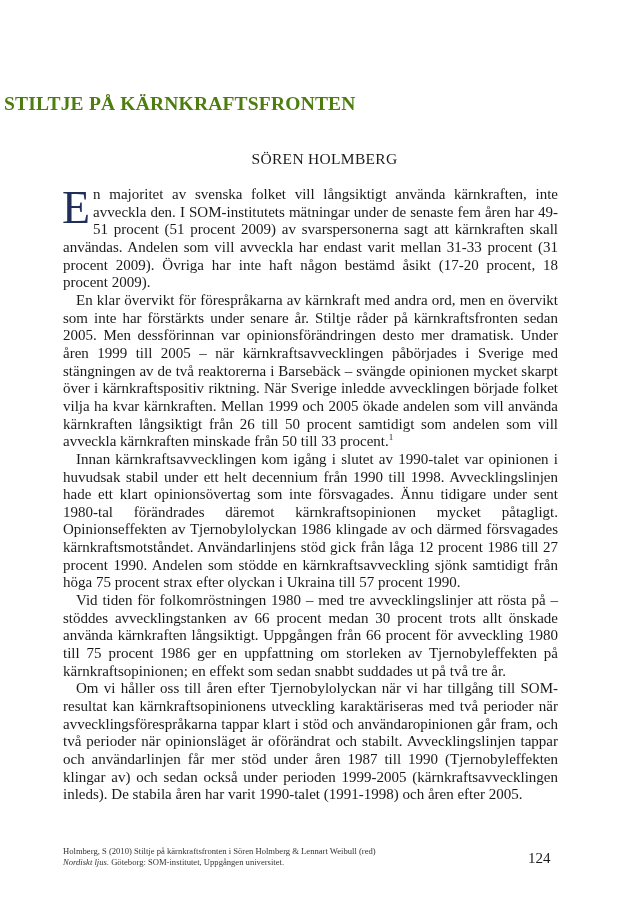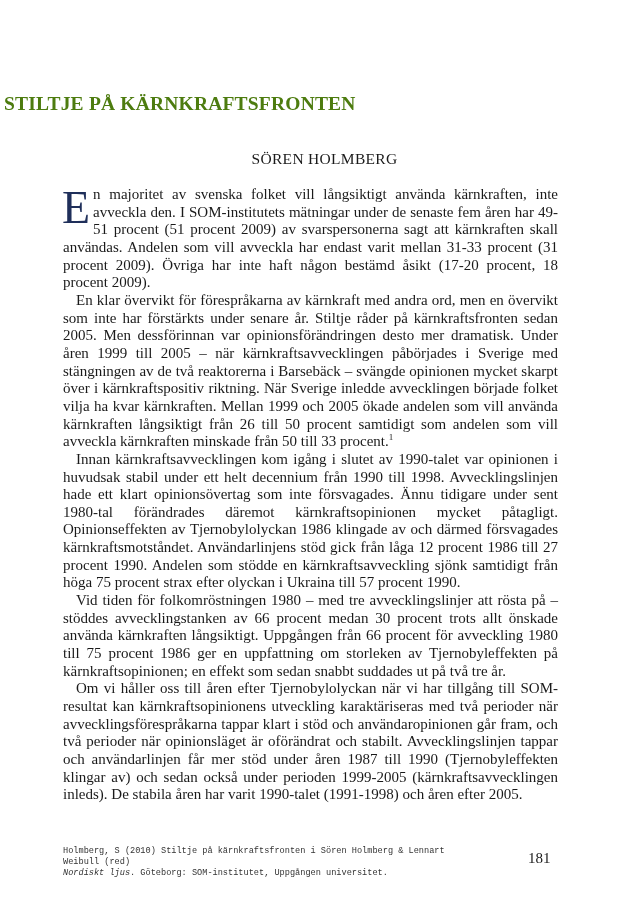--- a/index.html
+++ b/index.html
@@ -22,21 +22,21 @@
   }
   .body p { margin:0; text-indent:13px; }
   .body p.first { text-indent:0; }
   .dropcap {
     float:left; font-size:46px; line-height:36px; color:#1f2f5a;
     margin:4px 3px 0 -1px; font-family:"Liberation Serif","DejaVu Serif",serif;
   }
   sup { font-size:9px; line-height:0; vertical-align:6px; }
   .footer {
     position:absolute; top:846px; left:63px; width:400px;
-    font-family:Liberation Mono, monospace;
+    font-family:Liberation Serif, serif;
     font-size:8.6px; line-height:11px; color:#333333;
   }
   .footer em { font-style:italic; }
   .pagenum {
     position:absolute; top:850px; left:528px;
     font-family:"Liberation Serif","DejaVu Serif",serif;
     font-size:15px; color:#1a1a1a;
   }
 </style>
 </head>
@@ -50,13 +50,13 @@
   <p><span>En klar övervikt för förespråkarna av kärnkraft med andra ord, men en övervikt som inte har förstärkts under senare år. Stiltje råder på kärnkraftsfronten sedan 2005. Men dessförinnan var opinionsförändringen desto mer dramatisk. Under åren 1999 till 2005 – när kärnkraftsavvecklingen påbörjades i Sverige med stängningen av de två reaktorerna i Barsebäck – svängde opinionen mycket skarpt över i kärnkraftspositiv riktning. När Sverige inledde avvecklingen började folket vilja ha kvar kärnkraften. Mellan 1999 och 2005 ökade andelen som vill använda kärnkraften långsiktigt från 26 till 50 procent samtidigt som andelen som vill avveckla kärnkraften minskade från 50 till 33 procent.</span><sup>1</sup></p>
   <p><span>Innan kärnkraftsavvecklingen kom igång i slutet av 1990-talet var opinionen i huvudsak stabil under ett helt decennium från 1990 till 1998. Avvecklingslinjen hade ett klart opinionsövertag som inte försvagades. Ännu tidigare under sent 1980-tal förändrades däremot kärnkraftsopinionen mycket påtagligt. Opinionseffekten av Tjernobylolyckan 1986 klingade av och därmed försvagades kärnkraftsmotståndet. Användarlinjens stöd gick från låga 12 procent 1986 till 27 procent 1990. Andelen som stödde en kärnkraftsavveckling sjönk samtidigt från höga 75 procent strax efter olyckan i Ukraina till 57 procent 1990.</span></p>
   <p><span>Vid tiden för folkomröstningen 1980 – med tre avvecklingslinjer att rösta på – stöddes avvecklingstanken av 66 procent medan 30 procent trots allt önskade använda kärnkraften långsiktigt. Uppgången från 66 procent för avveckling 1980 till 75 procent 1986 ger en uppfattning om storleken av Tjernobyleffekten på kärn­kraftsopinionen; en effekt som sedan snabbt suddades ut på två tre år.</span></p>
   <p><span>Om vi håller oss till åren efter Tjernobylolyckan när vi har tillgång till SOM-resultat kan kärnkraftsopinionens utveckling karaktäriseras med två perioder när avvecklingsförespråkarna tappar klart i stöd och användaropinionen går fram, och två perioder när opinionsläget är oförändrat och stabilt. Avvecklingslinjen tappar och användarlinjen får mer stöd under åren 1987 till 1990 (Tjernobyleffekten klingar av) och sedan också under perioden 1999-2005 (kärnkraftsavvecklingen inleds). De stabila åren har varit 1990-talet (1991-1998) och åren efter 2005.</span></p>
 </div>
 
 <div class="footer">
   <div>Holmberg, S (2010) Stiltje på kärnkraftsfronten i Sören Holmberg &amp; Lennart Weibull (red)</div>
   <div><em>Nordiskt ljus</em><span>. Göteborg: SOM-institutet, Uppgången universitet.</span></div>
 </div>
-<div class="pagenum">181</div>
+<div class="pagenum">124</div>
 
 </body></html>

